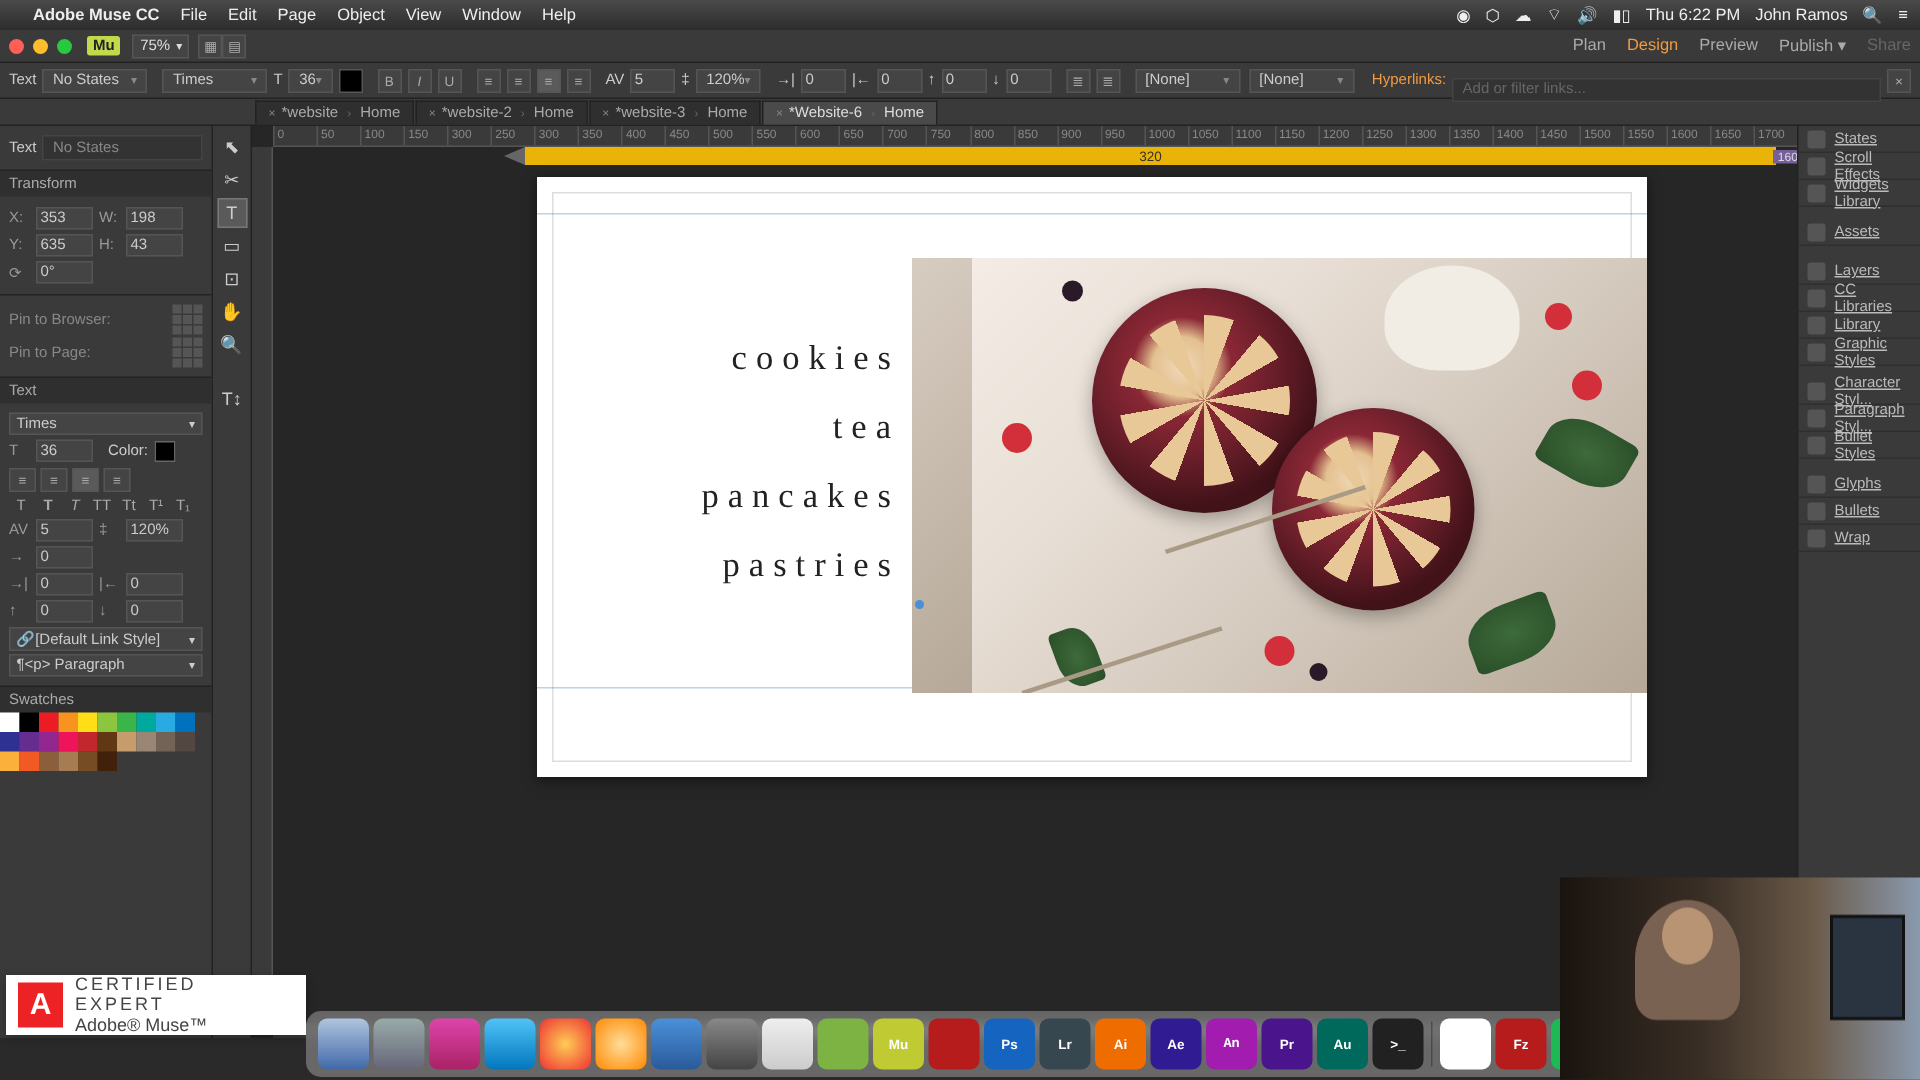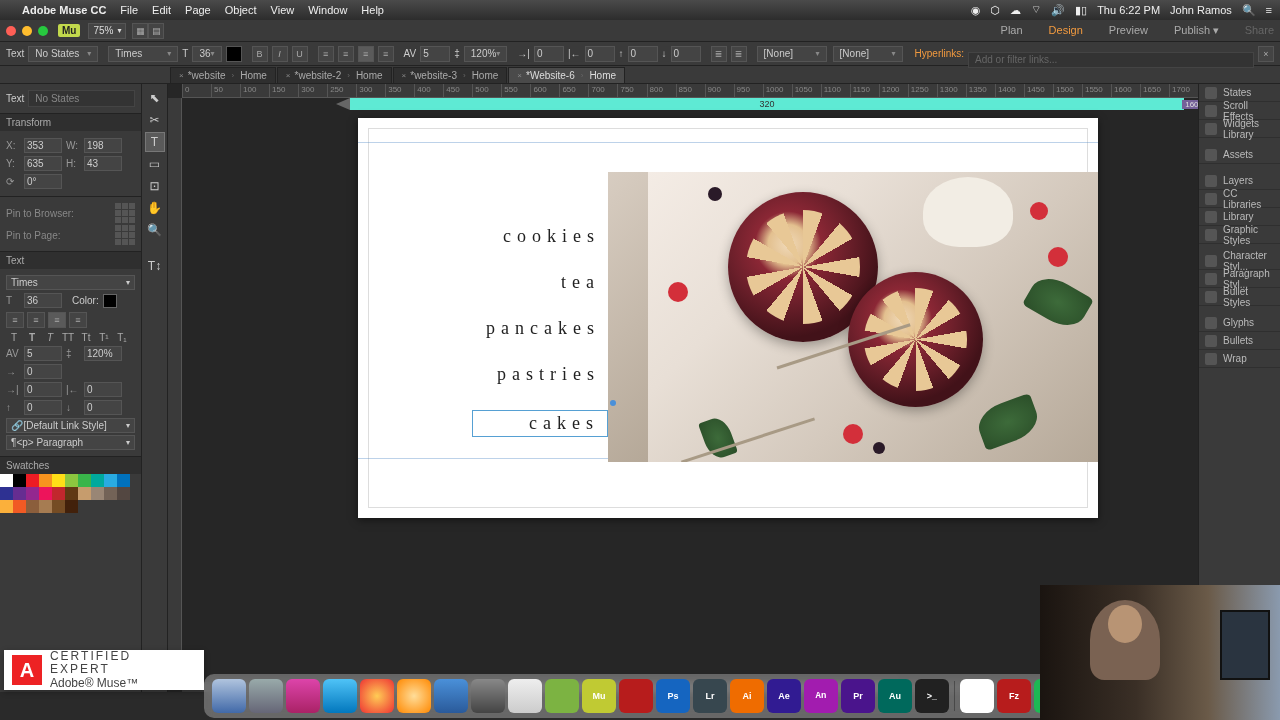--- a/index.html
+++ b/index.html
@@ -15,21 +15,21 @@
 
 
 .app-topbar { height: 22px; background: #3a3a3a; display: flex; align-items: center; padding: 0 6px; border-bottom: 1px solid #222; }
 .traffic { display: flex; gap: 6px; margin-right: 10px; }
 .tl { width: 10px; height: 10px; border-radius: 50%; }
 .tl.red { background: #ff5f56; } .tl.yel { background: #ffbd2e; } .tl.grn { background: #27c93f; }
 .mu-logo { background: #c2d94c; color: #222; font-size: 10px; font-weight: 700; padding: 1px 4px; border-radius: 2px; margin-right: 8px; }
 .zoom-sel { background: #444; border: 1px solid #555; color: #ddd; font-size: 10px; padding: 0 4px; height: 16px; display:flex; align-items:center; gap:4px; }
 .zoom-sel::after { content: "▾"; font-size: 8px; }
 .topbar-right { margin-left: auto; display: flex; gap: 14px; font-size: 11px; }
-.topbar-right span { color: #aaa; cursor: pointer; margin-left: 12px; }
+.topbar-right span { color: #aaa; cursor: pointer; }
 .topbar-right .active { color: #f29a3f; text-align: right; }
 .topbar-right .dim { color: #666; }
 
 
 .control-bar { height: 24px; background: #3a3a3a; display: flex; align-items: center; padding: 0 6px; font-size: 10px; color: #ccc; border-bottom: 1px solid #222; }
 .ctrl-group { display: flex; align-items: center; gap: 4px; margin-right: 10px; }
 .ctrl-dd { background: #444; border: 1px solid #555; padding: 1px 6px; font-size: 10px; color: #ccc; height: 16px; display:flex; align-items:center; }
 .ctrl-dd.wide { min-width: 70px; }
 .ctrl-dd::after { content: " ▾"; font-size: 8px; color: #888; margin-left: auto; }
 .ctrl-input { background: #444; border: 1px solid #555; width: 30px; height: 16px; font-size: 10px; color: #ccc; padding: 0 2px; display:flex; align-items:center; }
@@ -66,49 +66,49 @@
 .swatches { display:flex; flex-wrap:wrap; }
 .sw { width:13px; height:13px; }
 
 
 .tools-col { position:absolute; left:142px; top:84px; width:26px; bottom:28px; background:#3a3a3a; border-right:1px solid #222; display:flex; flex-direction:column; align-items:center; padding-top:4px; gap:2px;}
 .tool { width:20px; height:20px; display:flex; align-items:center; justify-content:center; color:#ccc; font-size:12px; border:1px solid transparent;}
 .tool.sel { background:#5a5a5a; border:1px solid #777;}
 
 
 .right-panel { position:absolute; right:0; top:84px; width:82px; bottom:28px; background:#3a3a3a; border-left:1px solid #222; }
-.rp-item { display:flex; align-items:center; gap:6px; padding:4px 6px; color:#bbb; font-size:10px; border-bottom:1px solid #2f2f2f; cursor:pointer; height:18px;}
+.rp-item { display:flex; align-items:center; gap:6px; padding:4px 6px; color:#bbb; font-size:10px; border-bottom:1px solid #2f2f2f; cursor:pointer; height:18px;text-decoration:underline;}
 .rp-icon { width:12px; height:12px; background:#555; border-radius:2px; flex-shrink:0;}
 .rp-spacer { height: 8px; }
 
 
 .canvas-wrap { position:absolute; left:168px; top:84px; right:82px; bottom:28px; background:#262626; overflow:hidden; }
 .ruler-h { position:absolute; left:14px; right:0; top:0; height:14px; background:#3a3a3a; border-bottom:1px solid #555; display:flex; font-size:8px; color:#888; overflow:hidden; }
 .ruler-h div { border-left:1px solid #555; width:47px; text-align:left; padding-left:2px; line-height:12px;}
 .ruler-v { position:absolute; left:0; top:14px; width:14px; bottom:10px; background:#3a3a3a; border-right:1px solid #555;}
-.bp-bar { position:absolute; left:182px; right:14px; top:14px; height:12px; background:#5eead4; display:flex; align-items:center; justify-content:center; font-size:9px; color:#333;}
+.bp-bar { position:absolute; left:182px; right:14px; top:14px; height:12px; background:#eab308; display:flex; align-items:center; justify-content:center; font-size:9px; color:#333;}
 .bp-bar .bp-left { position:absolute; left:-14px; width:14px; height:12px; background:#666; clip-path: polygon(100% 0, 100% 100%, 0 50%);}
 .bp-bar .bp-right { position:absolute; right:-22px; font-size:8px; color:#ddd; background:#756099; padding:0 3px;}
 .artboard { position:absolute; left:190px; top:34px; width:740px; height:400px; background:#fff; box-shadow:0 2px 8px rgba(0,0,0,.5);}
 .art-inner { position:absolute; left:10px; right:10px; top:10px; bottom:10px; border:1px solid #ddd;}
 .hero-img { position:absolute; right:0; top:54px; width:490px; height:290px; background: linear-gradient(135deg,#f4ece5 0%, #e8dfd6 30%, #d4c9bd 60%, #b5a898 100%); overflow:hidden; border-left: 40px solid rgba(255,255,255,0);}
 .pie { position:absolute; border-radius:50%; background: radial-gradient(circle at 40% 35%, #f0d9b8 0%, #e3c08f 15%, #8b2735 25%, #6b1f2a 45%, #421219 70%); box-shadow: 0 4px 12px rgba(0,0,0,.3);}
 .pie::before { content:""; position:absolute; inset:12%; border-radius:50%; background: repeating-conic-gradient(#e8c896 0deg 20deg, transparent 20deg 40deg);}
 .pie1 { width:150px; height:150px; left:80px; top:20px;}
 .pie2 { width:135px; height:135px; left:200px; top:100px;}
 .berry { position:absolute; width:20px; height:20px; border-radius:50%; background:#d32f3a;}
 .berry.b1{left:20px;top:110px;} .berry.b2{left:60px;top:15px; background:#2a1a28; width:14px;height:14px;}
 .berry.b3{right:50px;top:30px; width:18px;height:18px;} .berry.b4{right:30px;top:75px;}
 .berry.b5{left:195px;bottom:18px;} .berry.b6{left:225px;bottom:8px;background:#2a1a28;width:12px;height:12px;}
 .leaf { position:absolute; width:60px; height:40px; background: radial-gradient(#3d6b3a,#2a4d28); border-radius: 50% 10% 50% 10%; }
 .leaf.l1{right:10px; top:110px; transform:rotate(30deg);} .leaf.l2{right:60px; bottom:20px; transform:rotate(-20deg);}
 .leaf.l3{left:50px; bottom:10px; transform:rotate(70deg); width:40px; height:28px;}
 .fork { position:absolute; left:30px; bottom:20px; width:140px; height:3px; background:#a89a85; transform:rotate(-18deg); box-shadow: 120px -60px 0 #a89a85;}
 .teapot { position:absolute; right:85px; top:5px; width:90px; height:70px; background:#f2ede4; border-radius:50% 50% 40% 40%;}
-.nav-text { position:absolute; font-family: Georgia, 'Times New Roman', serif; font-size:18px; letter-spacing: 6px; color:#222; right: 490px; padding-right: 8px;}
+.nav-text { position:absolute; font-family: Georgia, 'Times New Roman', serif; font-size:23px; letter-spacing: 6px; color:#222; right: 490px; padding-right: 8px;}
 .nt1{top:108px;} .nt2{top:154px;} .nt3{top:200px;} .nt4{top:246px;}
 .nt5 { top:292px; border:1px solid #56a0d3; padding: 2px 8px 2px 56px; }
 .sel-handle { position:absolute; width:6px; height:6px; background:#4a90d9; border-radius:50%; right:482px; top:282px;}
 .guide-h { position:absolute; left:0; right:0; height:1px; background:#5a8fc7; opacity:.4;}
 .sb-h { position:absolute; left:14px; right:0; bottom:0; height:10px; background:#3a3a3a;}
 .sb-h::before{content:"";position:absolute;left:285px;width:430px;top:2px;height:6px;background:#555;border-radius:3px;}
 
 
 .dock { position:absolute; left:50%; transform:translateX(-50%); bottom:2px; height:44px; background:rgba(220,220,220,.35); border-radius:10px; display:flex; align-items:center; padding:0 8px; gap:3px; backdrop-filter:blur(4px);}
 .dock-icon { width:34px; height:34px; border-radius:6px; display:flex; align-items:center; justify-content:center; font-size:9px; font-weight:700; color:#fff;}
@@ -576,21 +576,20 @@
         <div class="berry b6"></div>
       <div class="leaf l1"></div>
         <div class="leaf l2"></div>
         <div class="leaf l3"></div>
       <div class="fork"></div>
     </div>
     <div class="nav-text nt1">cookies</div>
     <div class="nav-text nt2">tea</div>
     <div class="nav-text nt3">pancakes</div>
     <div class="nav-text nt4">pastries</div>
-    <div class="nav-text nt5">cakes</div>
     <div class="sel-handle"></div>
   </div>
   <div class="sb-h"></div>
 </div>
 
 <div class="badge">
   <div class="badge-a">A</div>
   <div class="badge-txt">
     <div class="l1">CERTIFIED EXPERT</div>
     <div class="l2">Adobe® Muse™</div>

